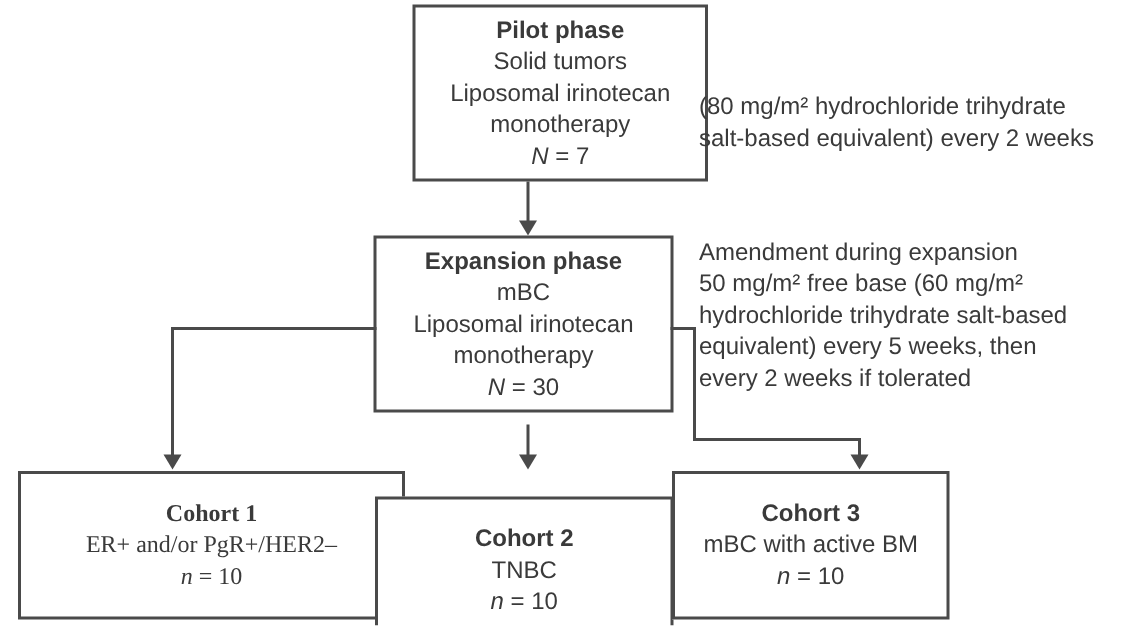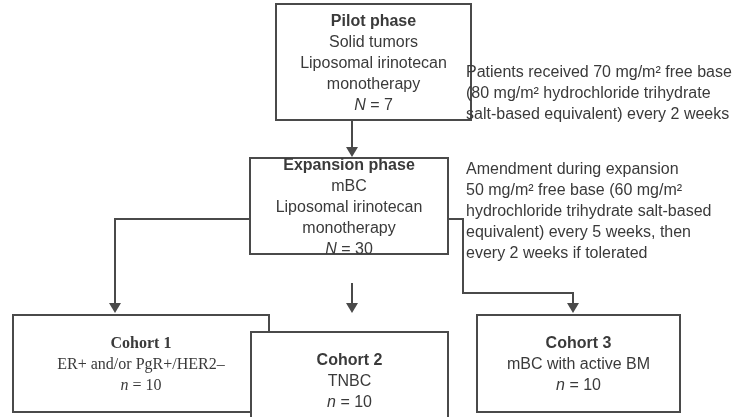--- a/index.html
+++ b/index.html
@@ -37,24 +37,24 @@
   .seg { position: absolute; background: var(--line, #4a4a4a); }
   .arrow-down {
     position: absolute;
     width: 0; height: 0;
     border-left: 6px solid transparent;
     border-right: 6px solid transparent;
     border-top: 10px solid var(--line, #4a4a4a);
   }
   
   #box-pilot     { left: 251px; top: 3px;   width: 197px; height: 118px; margin-left: 24px; }
-  #box-expansion { left: 249px; top: 157px; width: 200px; height: 98px; }
+  #box-expansion { left: 249px; top: 157px; width: 200px; height: 118px; }
   #box-cohort1   { left: 12px;   top: 314px; width: 258px; height: 99px; font-family: Liberation Serif, serif; }
   #box-cohort2   { left: 250px; top: 314px; width: 199px; height: 99px; margin-top: 17px; }
-  #box-cohort3   { left: 476px; top: 314px; width: 205px; height: 99px; }
+  #box-cohort3   { left: 448px; top: 314px; width: 185px; height: 99px; }
   
   #note-pilot     { left: 466px; top: 61px; }
   #note-amendment { left: 466px; top: 158px; }
   
   #segA-v  { left: 351px; top: 121px; width: 2px; height: 28px; }
   #arrowA  { left: 346px; top: 147px; }
   #segB-h  { left: 114px; top: 218px; width: 137px; height: 2px; }
   #segB-v  { left: 114px; top: 218px; width: 2px; height: 86px; }
   #arrowB  { left: 109px; top: 303px; }
   #segC-v  { left: 351px; top: 283px; width: 2px; height: 21px; }
@@ -98,21 +98,20 @@
     <div><span class="it">n</span><span> = 10</span></div>
   </div>
 
   <div class="box" id="box-cohort3">
     <div class="title">Cohort 3</div>
     <div>mBC with active BM</div>
     <div><span class="it">n</span><span> = 10</span></div>
   </div>
 
   <div class="note" id="note-pilot">
-    <div>Patients received 70 mg/m² free base</div>
     <div>(80 mg/m² hydrochloride trihydrate</div>
     <div>salt-based equivalent) every 2 weeks</div>
   </div>
 
   <div class="note" id="note-amendment">
     <div class="title">Amendment during expansion</div>
     <div>50 mg/m² free base (60 mg/m²</div>
     <div>hydrochloride trihydrate salt-based</div>
     <div>equivalent) every 5 weeks, then</div>
     <div>every 2 weeks if tolerated</div>

